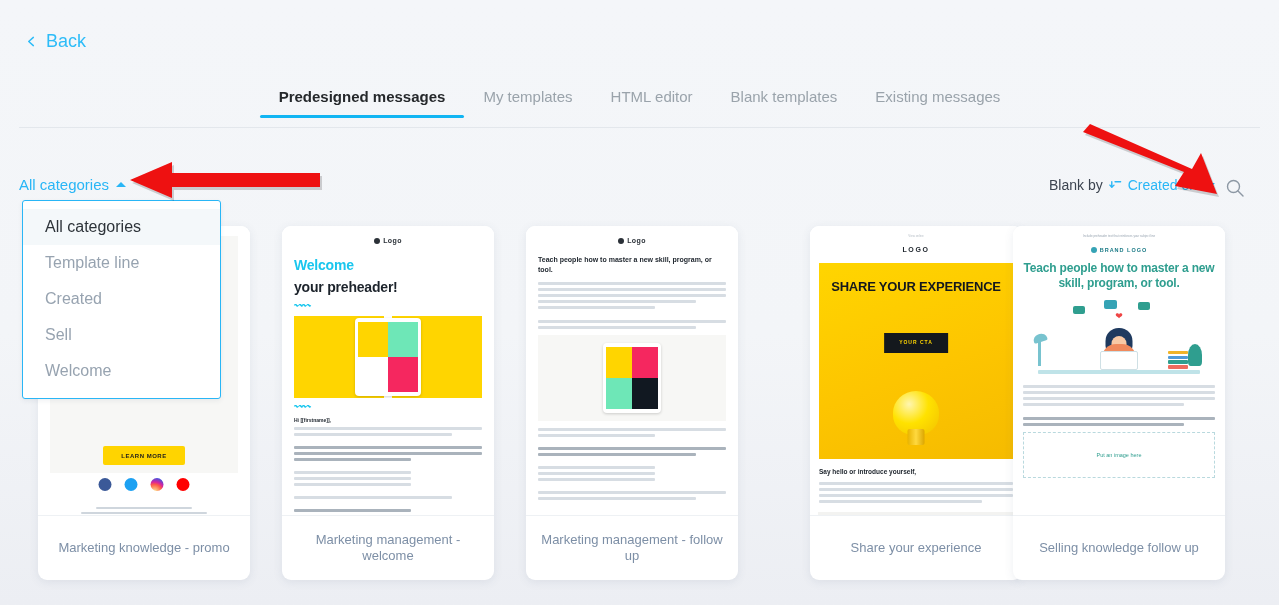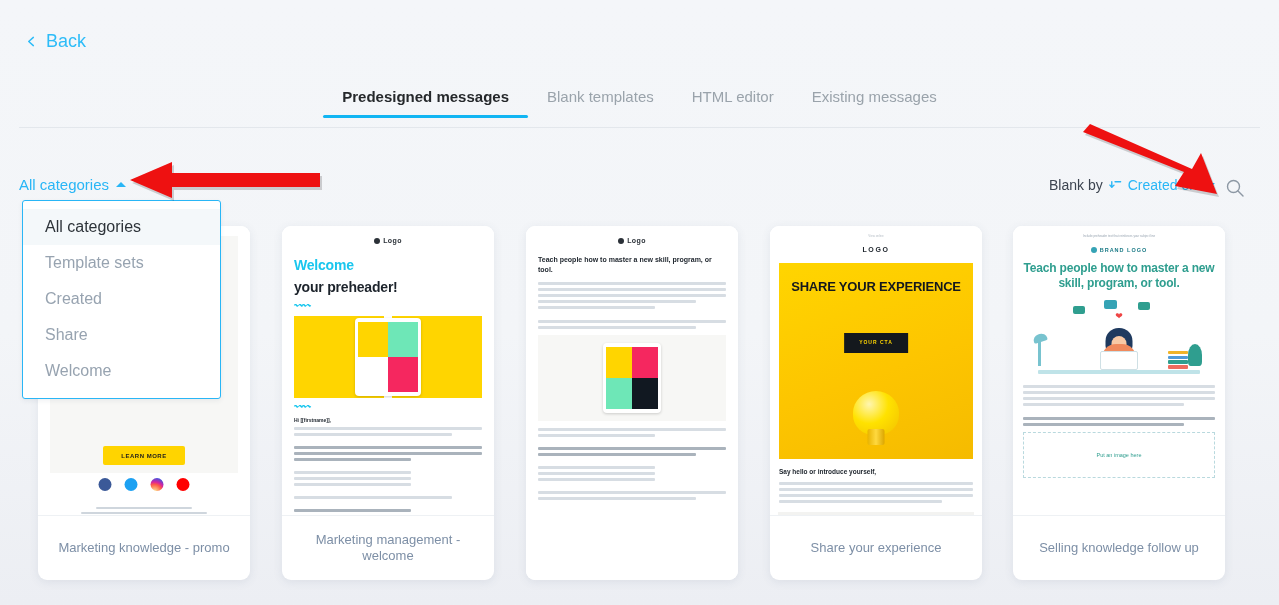--- a/index.html
+++ b/index.html
@@ -218,22 +218,23 @@
 
   <div class="back-link">
     <svg class="back-chev" viewBox="0 0 12 12">
       <polyline points="8,1.5 3,6 8,10.5" fill="none" stroke="#2dbcf8" stroke-width="1.6" stroke-linecap="round" stroke-linejoin="round"></polyline>
     </svg>
     <span>Back</span>
   </div>
 
   <div class="tabs">
     <div class="tab active">Predesigned messages</div>
+    <div class="tab">My templates</div>
+    <div class="tab">HTML editor</div>
     <div class="tab">Blank templates</div>
-    <div class="tab">HTML editor</div>
     <div class="tab">Existing messages</div>
   </div>
   <div class="tabs-rule"></div>
 
   <div class="filter-row">
     <div class="cat-trigger">
       <span>All categories</span>
       <span class="caret-up"></span>
     </div>
 
@@ -358,23 +359,26 @@
             <div class="fake-line m dark"></div>
           <div style="height:4px"></div>
           <div class="fake-line s"></div>
             <div class="fake-line s"></div>
             <div class="fake-line s"></div>
           <div style="height:4px"></div>
           <div class="fake-line l"></div>
             <div class="fake-line m"></div>
         </div>
       </div>
-    </div>
-
-    <div class="card" style="left:770px;">
+      <div class="card-foot">
+        <span>Marketing management - follow up</span>
+      </div>
+    </div>
+
+    <div class="card" style="left:810px;">
       <div class="thumb">
         <div class="tn" style="padding:8px 9px;">
           <div class="c4-top">View online</div>
           <div class="c4-logo">LOGO</div>
           <div class="c4-hero">
             <div class="c4-ttl">SHARE YOUR EXPERIENCE</div>
             <div class="c4-cta">YOUR CTA</div>
             <div class="bulb">
               <div class="bulb-glass"></div>
                 <div class="bulb-base"></div>
@@ -434,23 +438,23 @@
       </div>
       <div class="card-foot">
         <span>Selling knowledge follow up</span>
       </div>
     </div>
 
   </div>
 
   <div class="dropdown">
     <div class="dd-item selected">All categories</div>
-    <div class="dd-item">Template sets</div>
+    <div class="dd-item">Template line</div>
     <div class="dd-item">Created</div>
-    <div class="dd-item">Share</div>
+    <div class="dd-item">Sell</div>
     <div class="dd-item">Welcome</div>
   </div>
 
   <svg class="arrow-svg" style="left:130px; top:160px;" width="205" height="48" viewBox="0 0 205 48">
     <g transform="translate(2,3)">
       <polygon points="0,20 42,2 42,13 190,13 190,27 42,27 42,38" fill="#000" opacity=".17"></polygon>
     </g>
     <polygon points="0,20 42,2 42,13 190,13 190,27 42,27 42,38" fill="#ee1111"></polygon>
   </svg>
 

